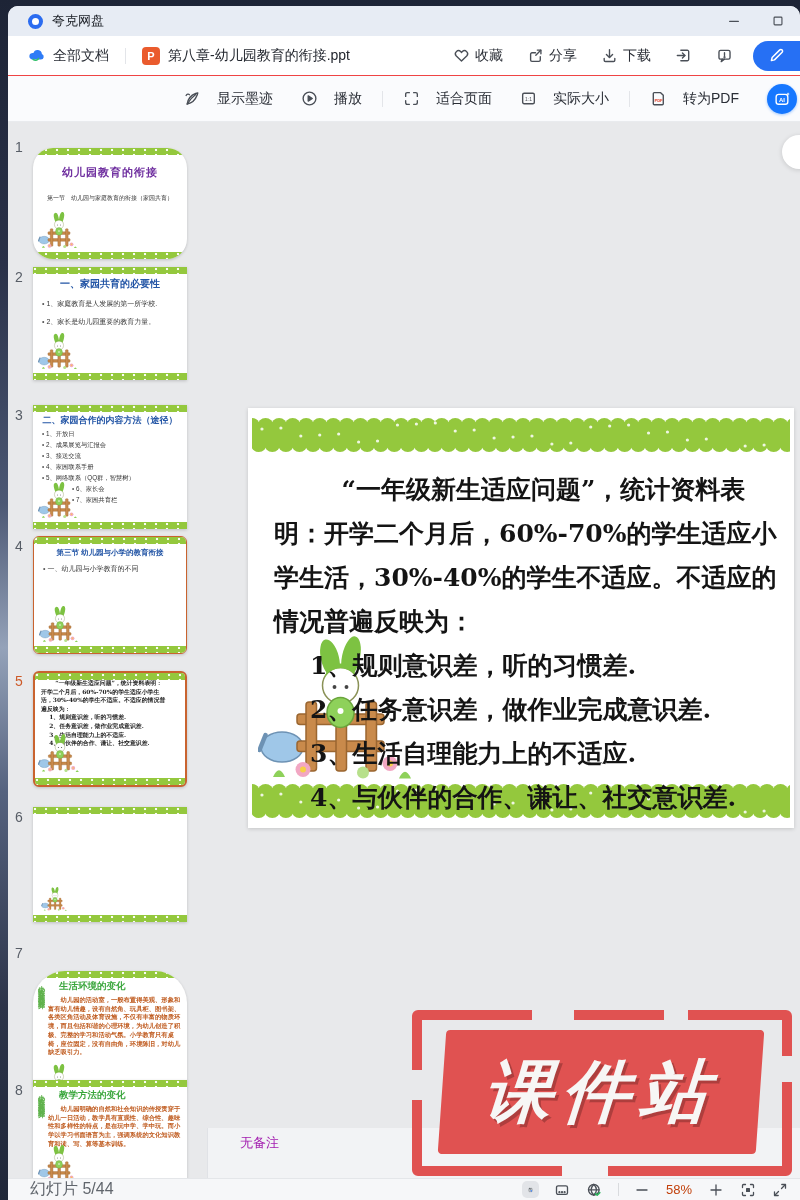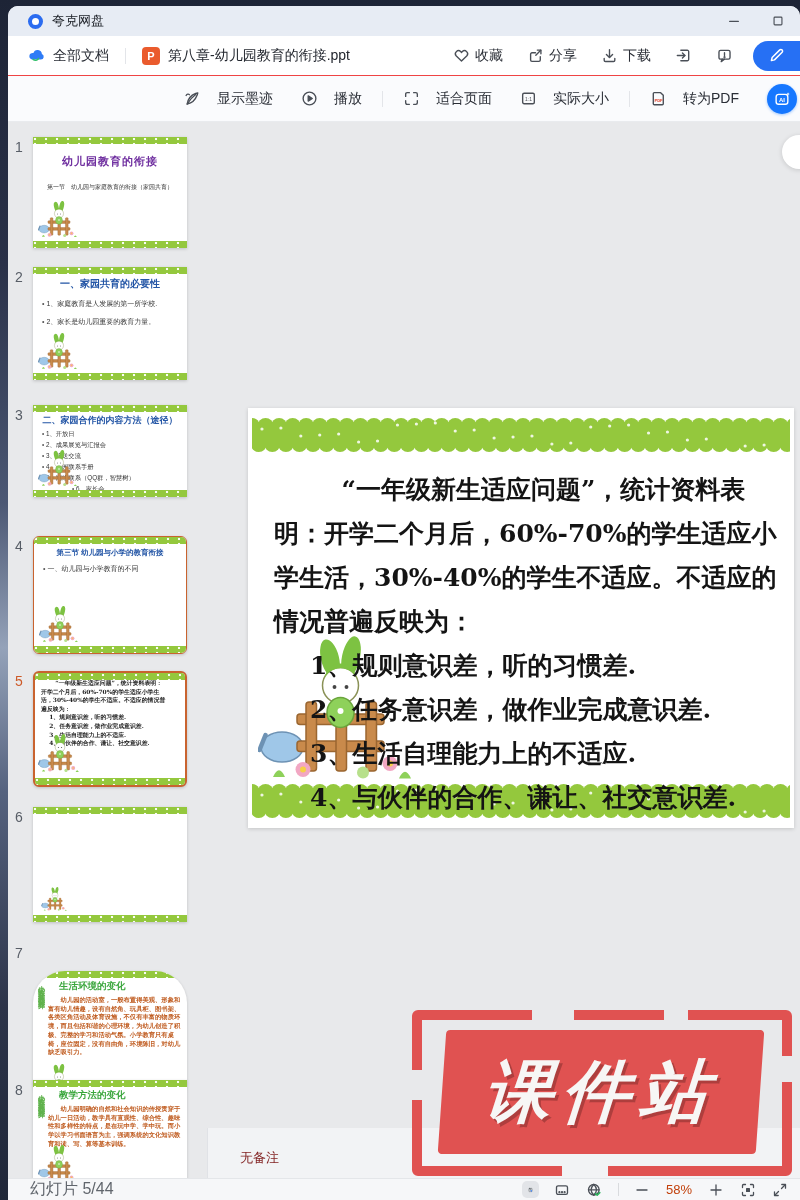--- a/index.html
+++ b/index.html
@@ -85,21 +85,21 @@
   .slide-band { position:absolute; left:4px; right:4px; height:34px; z-index:1; }
   .sb-top { top:10px; } .sb-bot { bottom:10px; }
   .slide-mascot { left:10px; bottom:42px; width:165px; height:150px; z-index:0; }
   .slide-text { position:absolute; top:60px; left:26px; right:16px; z-index:2;
     font-family:"DejaVu Serif","Liberation Serif",serif; font-weight:700; font-size:25px; line-height:44px; color:#141414; }
   .slide-par { text-indent:2.7em; }
   .slide-item { padding-left:36px; }
 
   
   .notes { position:absolute; left:199px; right:0; bottom:0; height:50px; background:#f2f3f5; border-left:1px solid #e0e2e6; z-index:3; }
-  .notes-ph { position:absolute; left:32px; top:21px; font-size:13px; color:#7f1d1d; }
+  .notes-ph { position:absolute; left:32px; top:6px; font-size:13px; color:#a21caf; }
 
   
   .float-widget { position:absolute; right:-16px; top:13px; width:34px; height:34px; border-radius:50%; background:#fff; box-shadow:0 1px 5px rgba(0,0,0,.15); z-index:4; }
 
   
   .stamp { position:absolute; left:404px; top:884px; width:386px; height:172px; z-index:5; }
   .stamp-frame { position:absolute; left:0; top:4px; right:6px; bottom:2px; border:10px solid #e05251; border-radius:6px; }
   .gap { position:absolute; }
   .g1 { left:120px; top:0; width:42px; height:16px; background:#e8e9eb; }
   .g2 { left:252px; top:0; width:24px; height:16px; background:#e8e9eb; }
@@ -275,21 +275,21 @@
               <text x="7.5" y="10.8" font-size="5.6" font-weight="bold" text-anchor="middle" fill="#fff" font-family="sans-serif">AI</text>
               <path d="m13.2 1.6.5 1.2 1.2.5-1.2.5-.5 1.2-.5-1.2-1.2-.5 1.2-.5z" fill="#fff"></path>
             </svg>
           </span>
       </div>
     </div>
 
     <div class="content">
       <div id="thumb-layer">
           <div class="thumb-num" style="top: 17px;">1</div>
-          <div class="thumb k1" style="top: 15px; height: 111px;">
+          <div class="thumb k1" style="top: 26px; height: 111px; border-radius: 20px;">
             <div class="mini-band band-t"></div>
             <div class="t-title1">幼儿园教育的衔接</div>
               <div class="t-sub1">第一节　幼儿园与家庭教育的衔接（家园共育）</div>
             <span class="mascot m-std"><svg viewBox="0 0 110 100" preserveAspectRatio="xMidYMax meet">
 <ellipse cx="16" cy="74" rx="14" ry="10" fill="#9fc7e8" stroke="#6d92b4" stroke-width="1"></ellipse>
 <path d="M5 66 1 76" stroke="#6d92b4" stroke-width="3" stroke-linecap="round" fill="none"></path>
 <g fill="#c98a4b" stroke="#9a6630" stroke-width="1">
 <rect x="26" y="52" width="58" height="7" rx="2"></rect>
                   <rect x="26" y="70" width="58" height="7" rx="2"></rect>
 <rect x="32" y="44" width="7" height="46" rx="2"></rect>
@@ -342,21 +342,21 @@
 <circle cx="30" cy="89" r="5" fill="#f2a7c3"></circle>
                 <circle cx="30" cy="89" r="2" fill="#f7d046"></circle>
 <circle cx="88" cy="85" r="5" fill="#f2a7c3"></circle>
                 <circle cx="88" cy="85" r="2" fill="#f7d046"></circle>
 <circle cx="70" cy="91" r="4" fill="#b7e08b"></circle>
 <path d="M10 94q4-9 8 0M94 95q4-9 8 0" fill="#8ed15a"></path>
               </svg></span>
             <div class="mini-band band-b"></div>
           </div>
           <div class="thumb-num" style="top: 285px;">3</div>
-          <div class="thumb k3" style="top: 283px; height: 92px;">
+          <div class="thumb k3" style="top: 283px; height: 124px;">
             <div class="mini-band band-t"></div>
             <div class="t-head">二、家园合作的内容方法（途径）</div>
             <div class="t-bullets">
               <div>1、开放日</div>
               <div>2、成果展览与汇报会</div>
               <div>3、接送交流</div>
               <div>4、家园联系手册</div>
               <div>5、网络联系（QQ群，智慧树）</div>
               <div class="ind-c">6、家长会</div>
               <div class="ind-c">7、家园共育栏</div>

